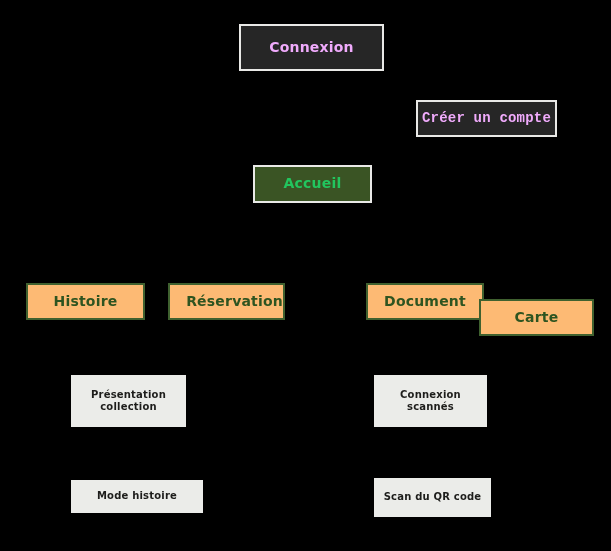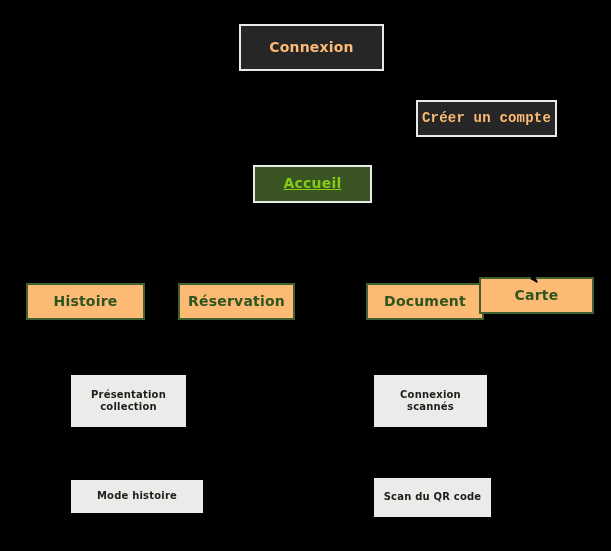--- a/index.html
+++ b/index.html
@@ -26,30 +26,29 @@
     text-align: center;
     font-weight: bold;
     line-height: 1.25;
     z-index: 1;
     letter-spacing: 0.2px;
   }
   
   .node.dark {
     background: #262626;
     border: 2.5px solid #e9e9e7;
-    color: #fdba74;
+    color: #f0abfc;
     font-size: 14px;
   }
   
   .node.green {
     background: #3a5424;
     border: 2.5px solid #e9e9e7;
-    color: #84cc16;
+    color: #22c55e;
     font-size: 14px;
-    text-decoration: underline;
   }
   
   .node.outline {
     background: #fdba74;
     border: 2.5px solid #3f612f;
     color: #2e5420;
     font-size: 14px;
   }
   
   .node.plain {
@@ -58,23 +57,23 @@
     color: #1d1d1b;
     font-size: 10px;
     padding: 2px 4px;
     margin-left: 44px;
   }
   
   .n-connexion     { left: 239px; top: 24px;  width: 145px; height: 47px; }
   .n-creer-compte  { left: 416px; top: 100px; width: 141px; height: 37px; font-family: Liberation Mono, monospace; }
   .n-accueil       { left: 253px; top: 165px; width: 119px; height: 38px; }
   .n-histoire      { left: 26px;  top: 283px; width: 119px; height: 37px; }
-  .n-reservation   { left: 178px; top: 283px; width: 117px; height: 37px; }
+  .n-reservation   { left: 168px; top: 283px; width: 117px; height: 37px; justify-content: flex-end; }
   .n-document      { left: 327px; top: 283px; width: 118px; height: 37px; margin-left: 39px; }
-  .n-carte         { left: 479px; top: 277px; width: 115px; height: 37px; }
+  .n-carte         { left: 479px; top: 299px; width: 115px; height: 37px; }
   .n-presentation  { left: 27px;  top: 375px; width: 115px; height: 52px; }
   .n-fichiers      { left: 330px; top: 375px; width: 113px; height: 52px; }
   .n-mode-histoire { left: 27px;  top: 480px; width: 132px; height: 33px; }
   .n-scan-qr       { left: 330px; top: 478px; width: 117px; height: 39px; }
   
   #edges {
     position: absolute;
     left: 0; top: 0;
     width: 611px; height: 551px;
     z-index: 2;

